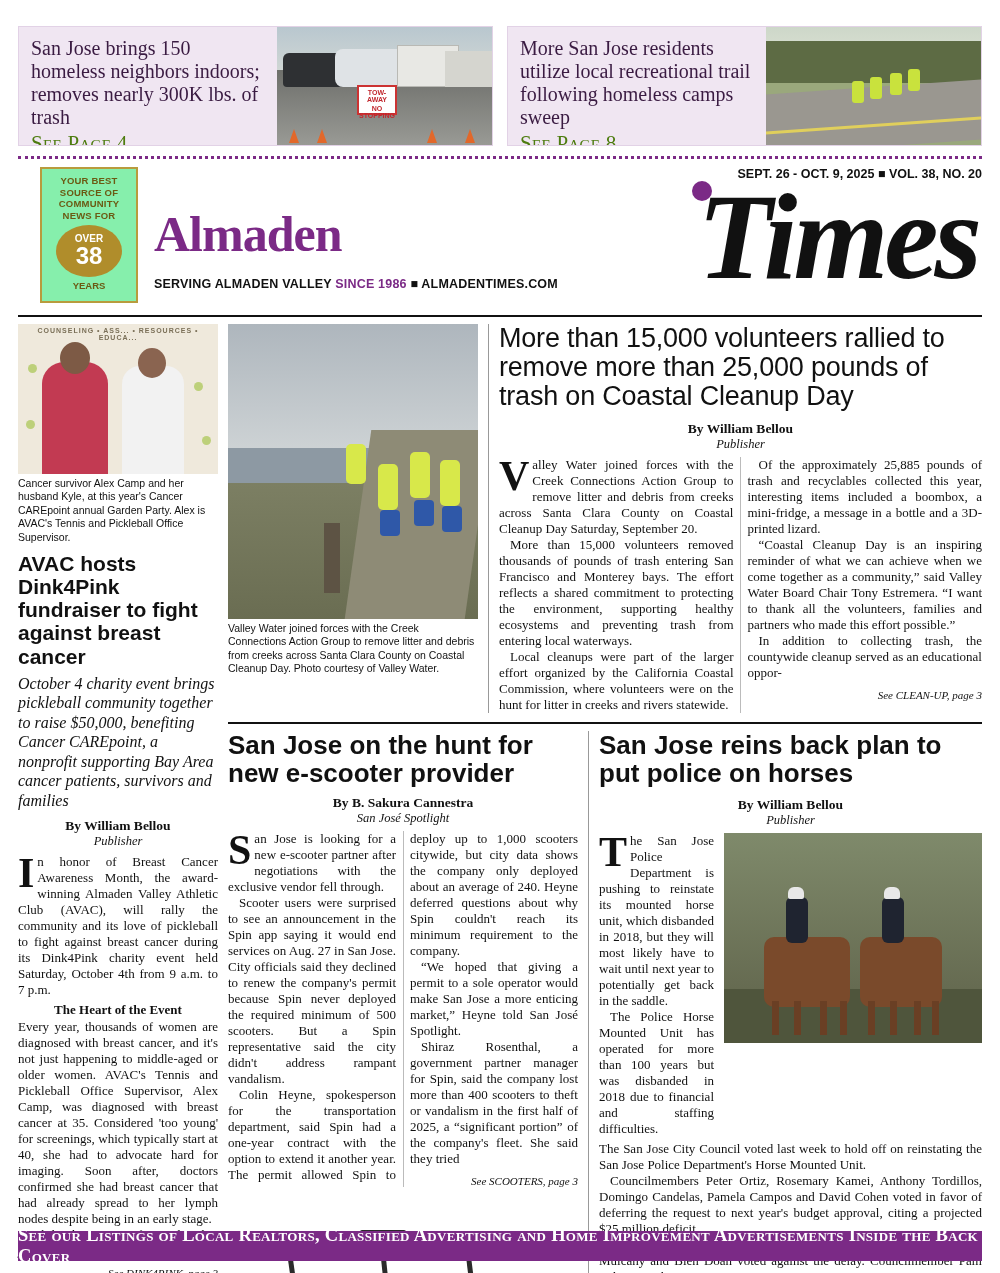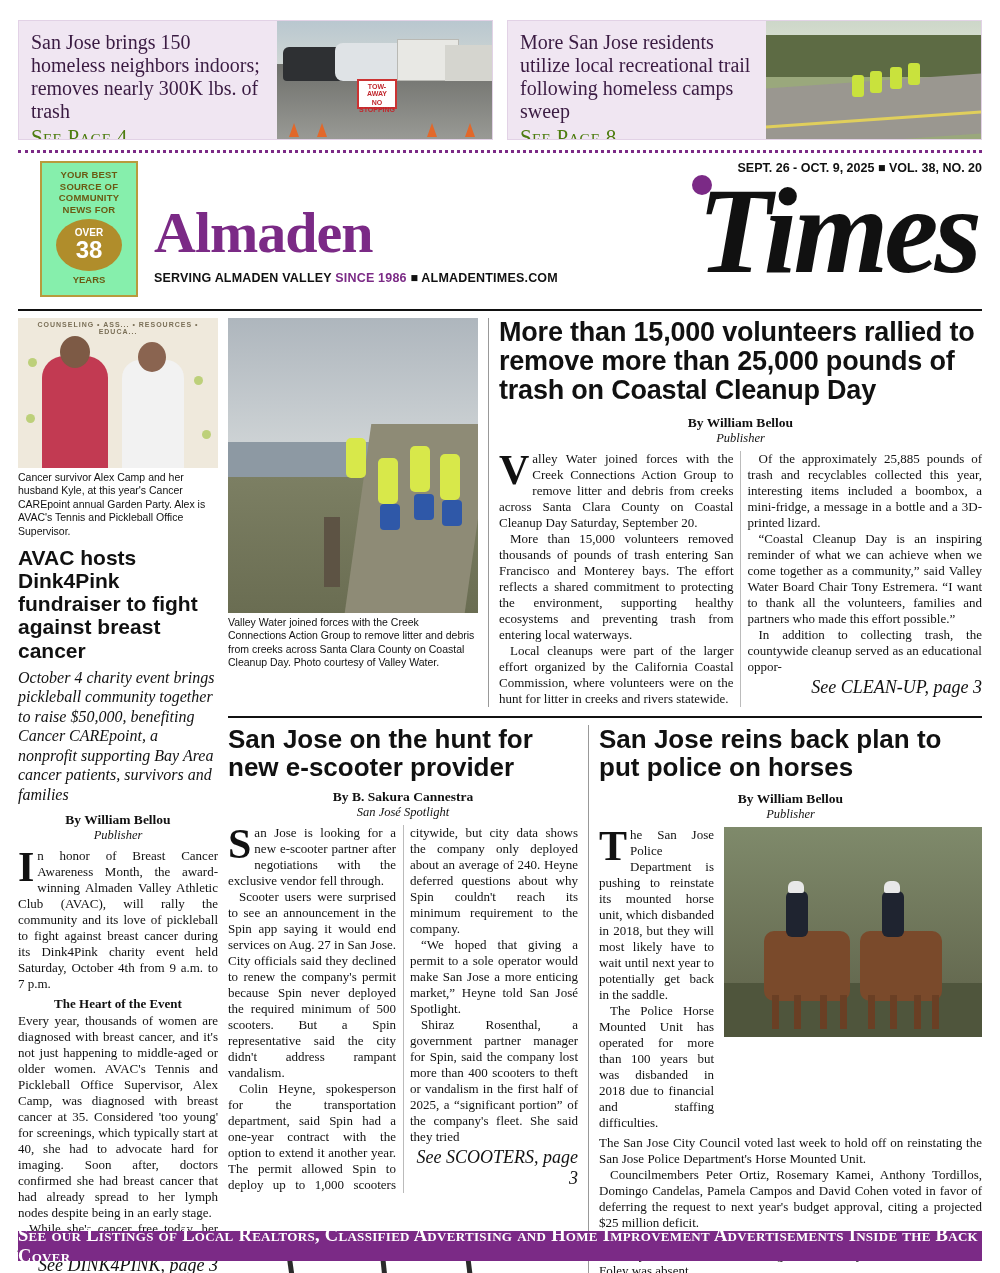--- a/index.html
+++ b/index.html
@@ -8,21 +8,21 @@
     width:1000px; height:1273px;
     background:#ffffff;
     font-family:"Liberation Serif", serif;
     color:#111;
     position:relative;
     overflow:hidden;
   }
   .page { position:relative; width:1000px; height:1273px; padding:0 18px; }
 
   
-  .teaser-bar { display:flex; gap:14px; padding:20px 0 4px 0; }
+  .teaser-bar { display:flex; gap:14px; padding:26px 0 4px 0; }
   .teaser {
     flex:1; display:flex; background:#f0e6f2; border:1px solid #e2d2e6;
     height:120px; overflow:hidden;
   }
   .teaser-text {
     flex:1; padding:10px 12px; font-family:"Liberation Serif", serif;
     font-size:20px; line-height:1.15; color:#3a1b42;
   }
   .teaser-text .see {
     font-variant:small-caps; font-size:21px; color:#4d7c0f; letter-spacing:.3px;
@@ -66,21 +66,21 @@
     align-items:center; justify-content:center; line-height:1;
   }
   .badge .oval .o1 { font-size:10px; font-weight:700; }
   .badge .oval .o2 { font-size:24px; font-weight:700; }
   .badge .b2 { font-size:9.5px; font-weight:700; color:#6b5a13; margin-top:3px; }
   .masthead-right { position:absolute; right:0; top:6px; text-align:right;
     font-family:"Liberation Sans", sans-serif; font-size:12.5px; font-weight:700; color:#111; }
   .logo-wrap { position:absolute; left:128px; top:14px; right:4px; height:124px; }
   .logo-almaden {
     position:absolute; left:8px; top:30px;
-    font-family:"Liberation Serif", serif; font-weight:700; font-size:58px;
+    font-family:"Liberation Serif", serif; font-weight:700; font-size:50px;
     color:#7b2a86; letter-spacing:-1px;
   }
   .logo-times {
     position:absolute; right:0; top:6px;
     font-family:"Liberation Serif", serif; font-style:italic; font-weight:700;
     font-size:122px; color:#111; letter-spacing:-4px; line-height:.92;
   }
   .logo-dot { position:absolute; right:266px; top:6px; width:20px; height:20px; border-radius:50%; background:#7b2a86; }
   .serving {
     position:absolute; left:136px; top:116px;
@@ -110,37 +110,37 @@
   .headline-left {
     font-family:"Liberation Sans", sans-serif; font-weight:700; font-size:21px;
     line-height:1.1; margin:8px 0 6px 0;
   }
   .deck-left { font-style:italic; font-size:16px; line-height:1.22; margin-bottom:8px; }
   .byline { text-align:center; font-weight:700; font-size:13.5px; margin-top:6px; }
   .byline-sub { text-align:center; font-style:italic; font-size:12.5px; margin-bottom:5px; }
   p.body { font-size:13px; line-height:1.23; margin:0; text-align:justify; hyphens:auto; }
   p.body + p.body { text-indent:11px; }
   .subhead { font-weight:700; font-size:13px; text-align:center; margin:4px 0 1px; }
-  .jump { text-align:right; font-style:italic; font-size:18px; margin-top:2px; }
+  .jump { text-align:right; font-style:italic; font-size:11px; margin-top:8px; }
   .dropcap::first-letter {
     float:left; font-size:42px; line-height:.84; font-weight:700; padding-right:3px; padding-top:2px;
   }
 
   
   .photo-cleanup { width:250px; height:295px; position:relative; overflow:hidden; background:#6d737a; }
   .photo-cleanup .sky3 { position:absolute; inset:0 0 55% 0; background:linear-gradient(#aeb6bd,#cfd4d6); }
   .photo-cleanup .water { position:absolute; left:0; top:42%; width:58%; height:24%; background:#8d99a3; }
   .photo-cleanup .bank { position:absolute; left:0; bottom:0; width:100%; height:46%; background:linear-gradient(#7c7f63,#6a6d52); }
   .photo-cleanup .path2 { position:absolute; right:0; top:36%; width:48%; height:64%; background:#8e8b76; transform:skewX(-8deg); }
   .photo-cleanup .vest { position:absolute; width:20px; height:46px; background:#d8e84a; border-radius:5px; }
   .photo-cleanup .bag { position:absolute; width:20px; height:26px; background:#2f58a8; border-radius:4px; }
   .photo-cleanup .post { position:absolute; left:96px; bottom:26px; width:16px; height:70px; background:#5d5344; }
 
   .headline-right {
-    font-family:"Liberation Sans", sans-serif; font-weight:700; font-size:27px;
+    font-family:"Liberation Sans", sans-serif; font-weight:400; font-size:27px;
     line-height:1.08; letter-spacing:-.2px;
   }
   .two-col { column-count:2; column-gap:14px; column-rule:1px solid #bbb; }
 
   .hr-dark { border-top:2px solid #111; margin:9px 0 7px; }
 
   .headline-mid2 { font-family:"Liberation Sans", sans-serif; font-weight:700; font-size:26px; line-height:1.08; }
   .headline-r2 { font-family:"Liberation Sans", sans-serif; font-weight:700; font-size:26px; line-height:1.08; }
 
   

